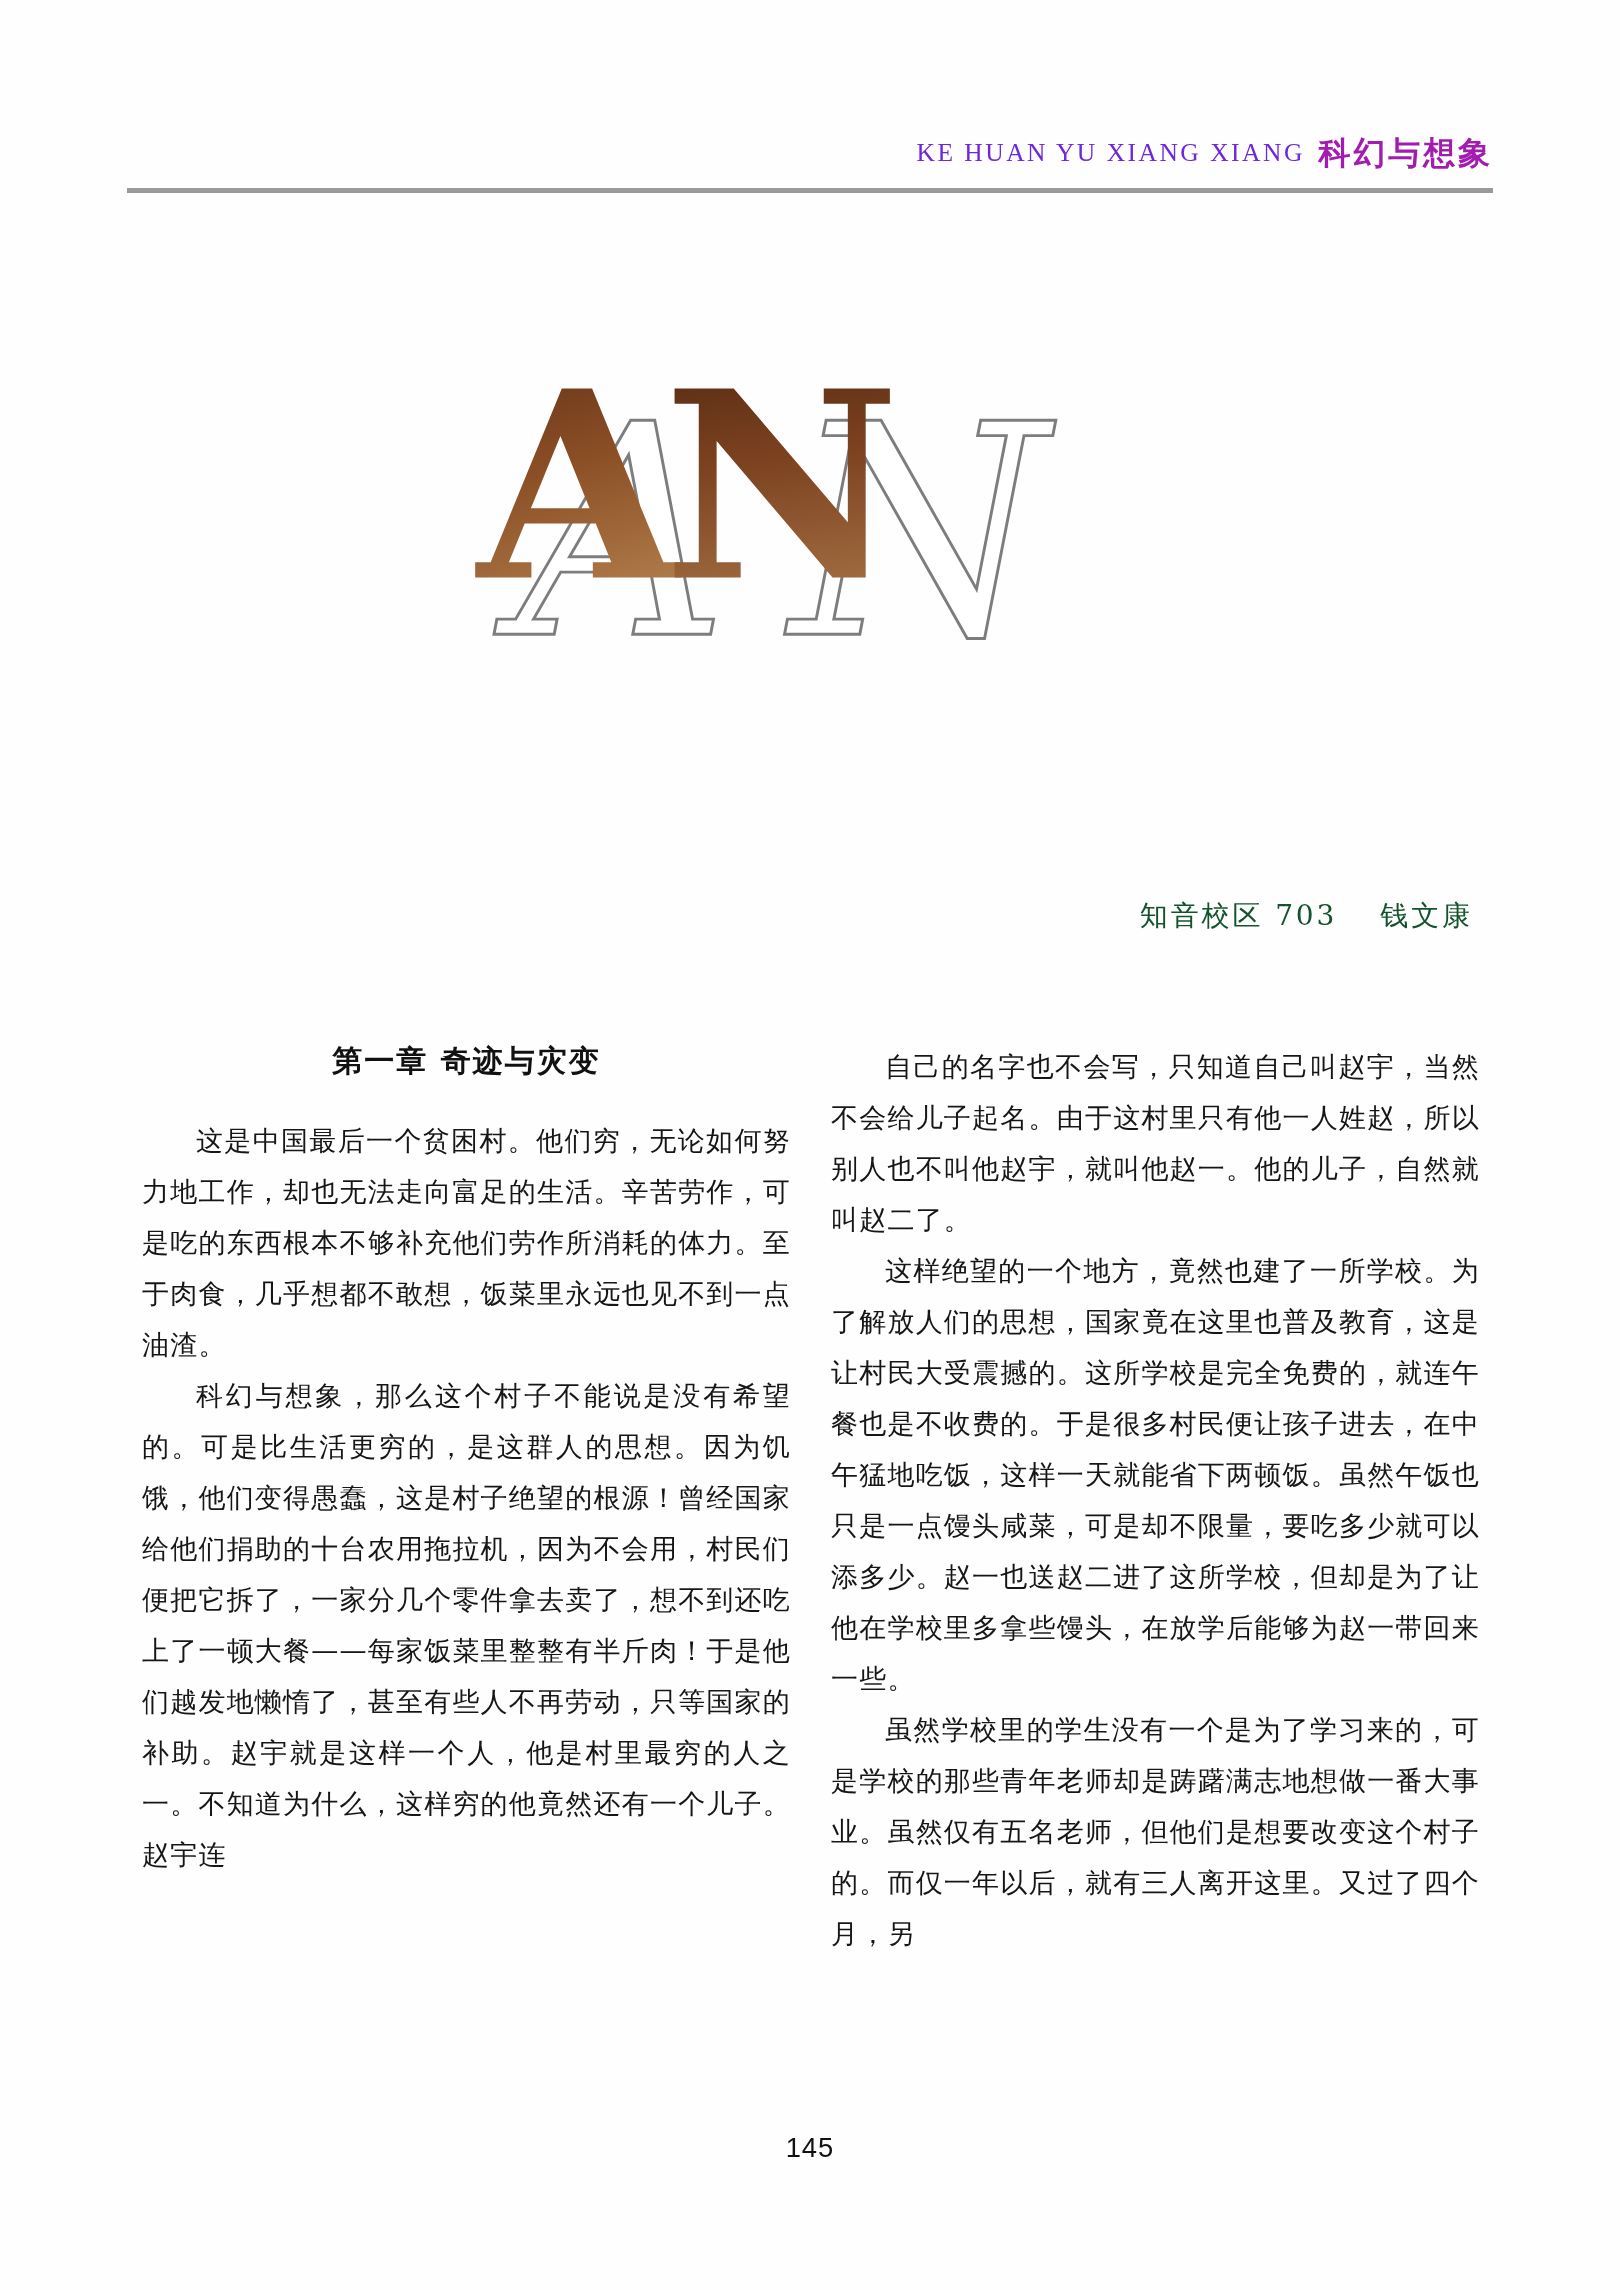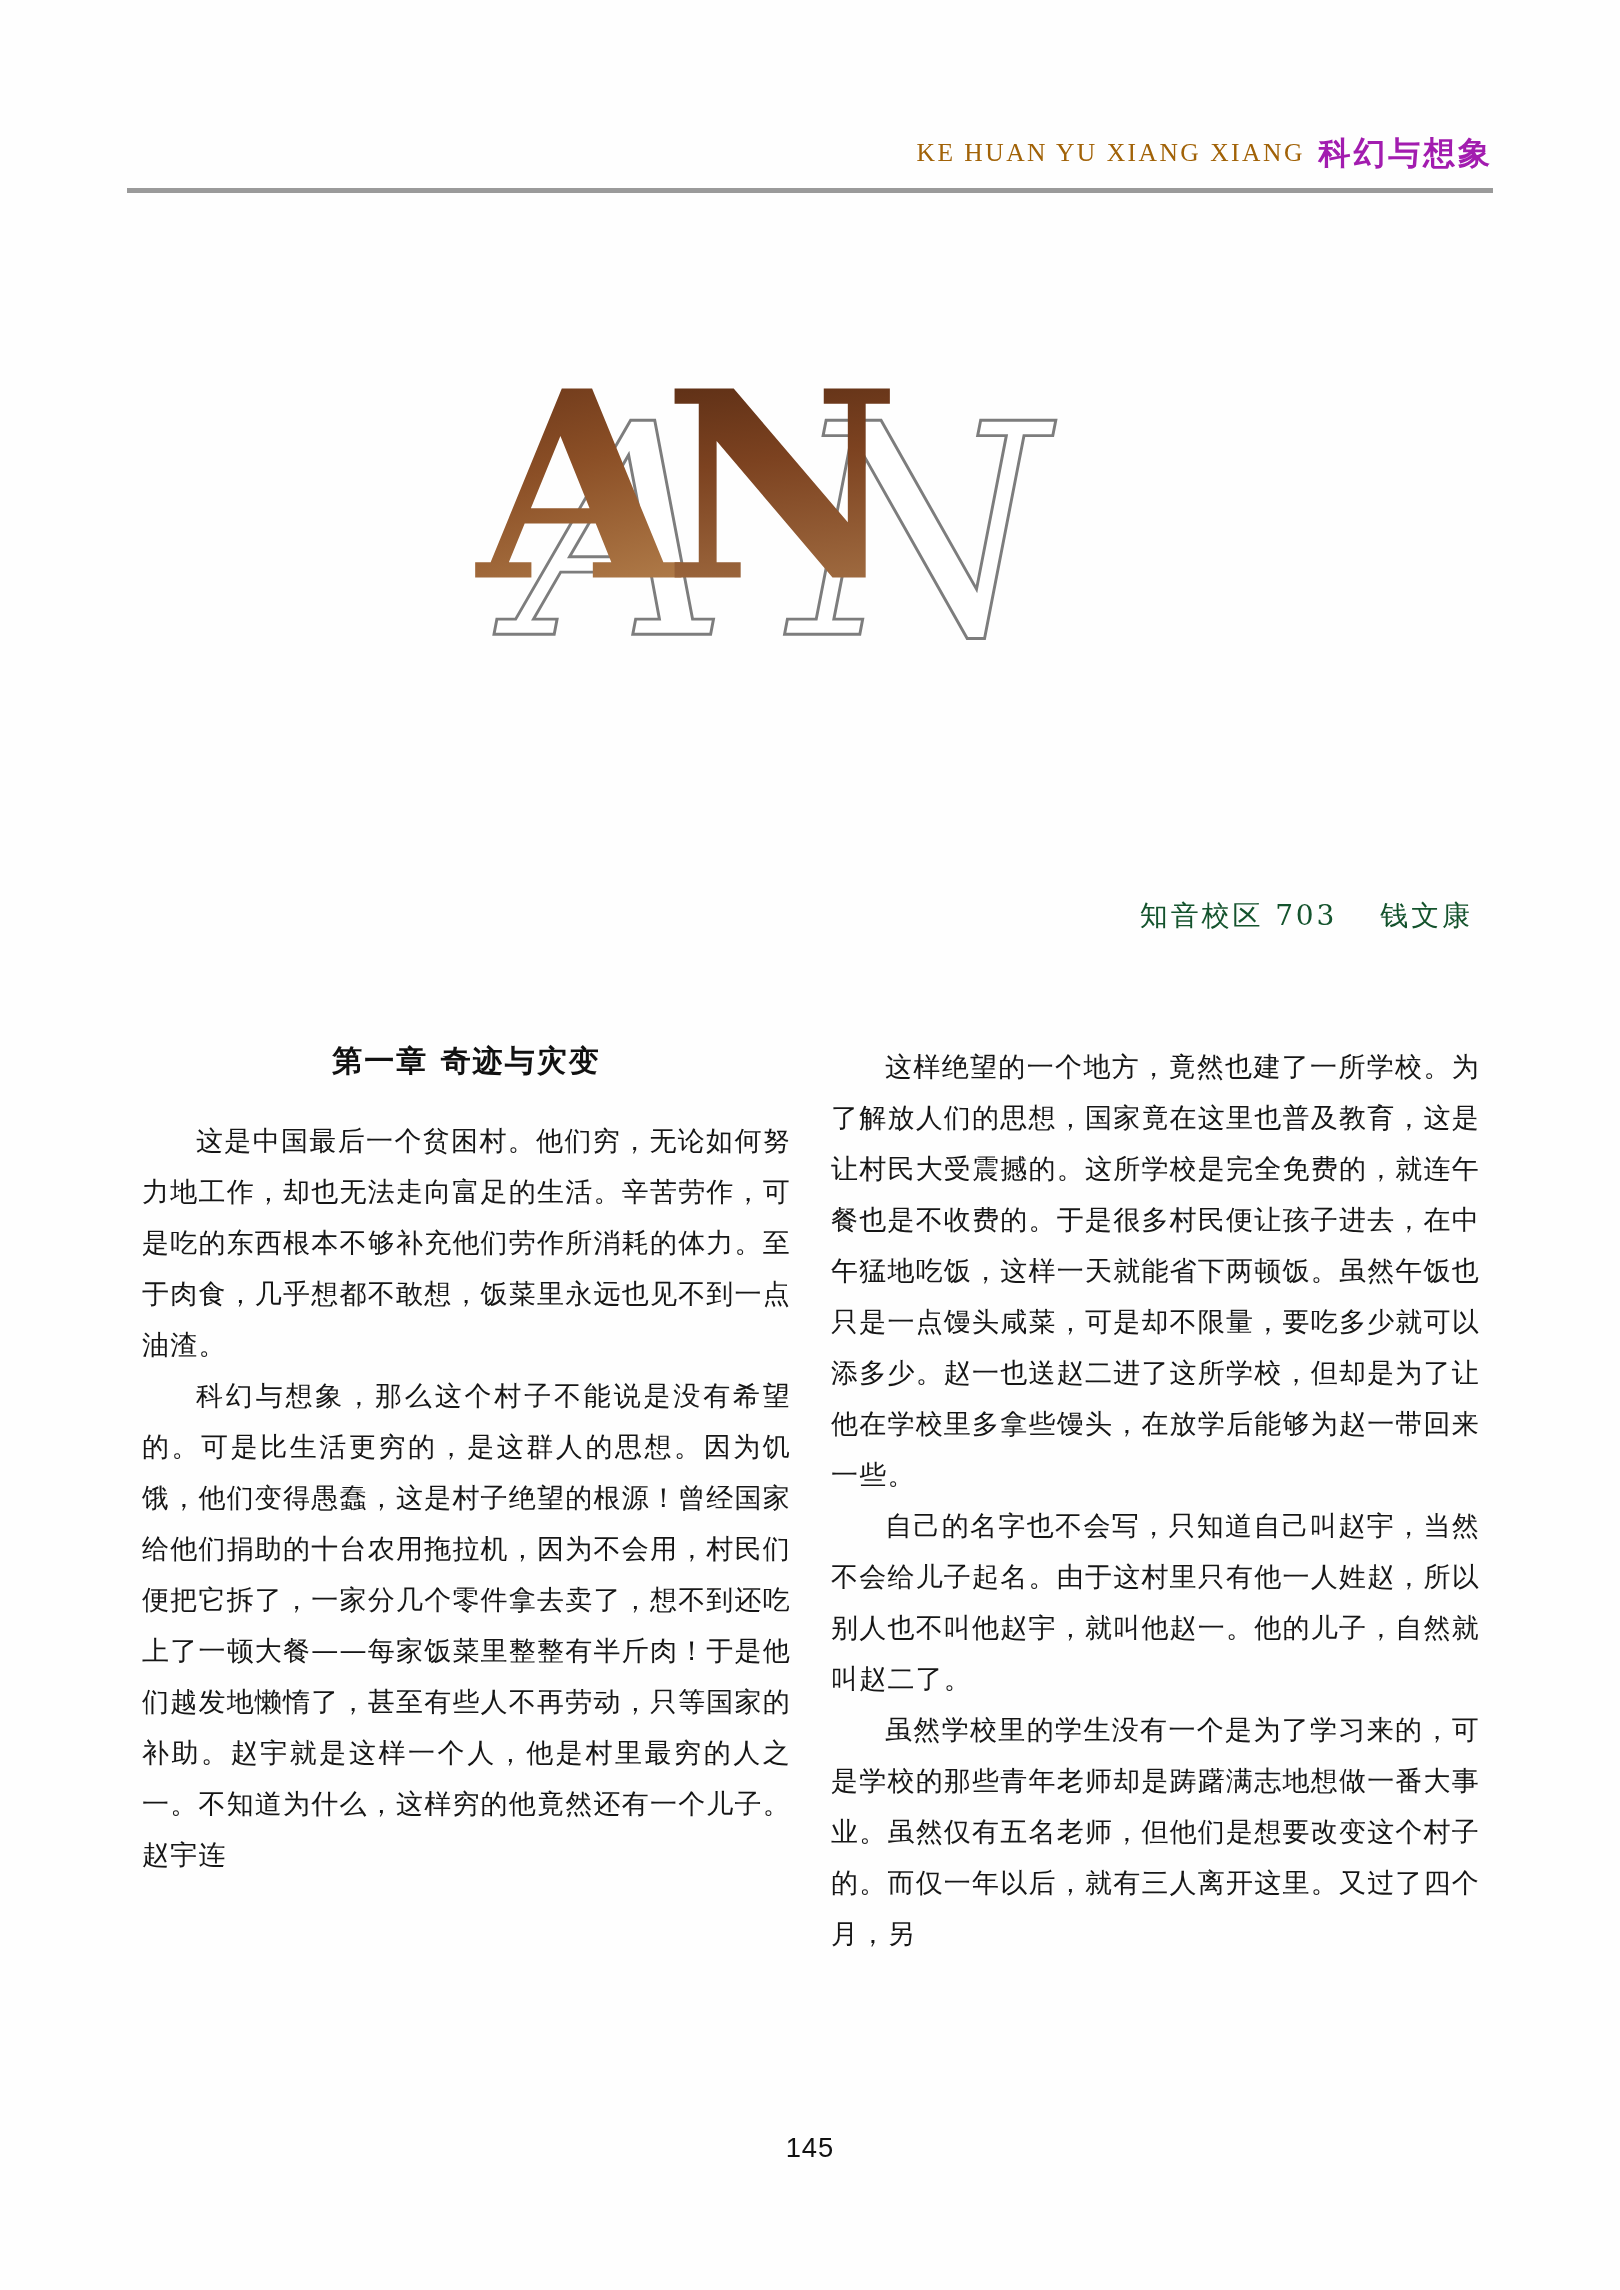--- a/index.html
+++ b/index.html
@@ -34,21 +34,21 @@
     position: absolute;
     right: 0;
     top: 0;
     white-space: nowrap;
     line-height: 1;
   }
   .header-pinyin {
     font-family: "Liberation Serif", serif;
     font-size: 25.5px;
     letter-spacing: 2.5px;
-    color: #a16207;
+    color: #6d28d9;
     vertical-align: middle;
   }
   .header-cn {
     font-family: "DejaVu Serif", serif;
     font-size: 32px;
     letter-spacing: 2.9px;
     color: #a21caf;
     vertical-align: middle;
     margin-left: 13.7px;
     font-weight: 600;
@@ -200,22 +200,22 @@
 
   <div class="body-wrap">
 
     <div class="col">
       <h2 class="chapter-title">第一章 奇迹与灾变</h2>
       <p class="para">这是中国最后一个贫困村。他们穷，无论如何努力地工作，却也无法走向富足的生活。辛苦劳作，可是吃的东西根本不够补充他们劳作所消耗的体力。至于肉食，几乎想都不敢想，饭菜里永远也见不到一点油渣。</p>
       <p class="para">科幻与想象，那么这个村子不能说是没有希望的。可是比生活更穷的，是这群人的思想。因为饥饿，他们变得愚蠢，这是村子绝望的根源！曾经国家给他们捐助的十台农用拖拉机，因为不会用，村民们便把它拆了，一家分几个零件拿去卖了，想不到还吃上了一顿大餐——每家饭菜里整整有半斤肉！于是他们越发地懒惰了，甚至有些人不再劳动，只等国家的补助。赵宇就是这样一个人，他是村里最穷的人之一。不知道为什么，这样穷的他竟然还有一个儿子。赵宇连</p>
     </div>
 
     <div class="col">
+      <p class="para">自己的名字也不会写，只知道自己叫赵宇，当然不会给儿子起名。由于这村里只有他一人姓赵，所以别人也不叫他赵宇，就叫他赵一。他的儿子，自然就叫赵二了。</p>
       <p class="para">这样绝望的一个地方，竟然也建了一所学校。为了解放人们的思想，国家竟在这里也普及教育，这是让村民大受震撼的。这所学校是完全免费的，就连午餐也是不收费的。于是很多村民便让孩子进去，在中午猛地吃饭，这样一天就能省下两顿饭。虽然午饭也只是一点馒头咸菜，可是却不限量，要吃多少就可以添多少。赵一也送赵二进了这所学校，但却是为了让他在学校里多拿些馒头，在放学后能够为赵一带回来一些。</p>
-      <p class="para">自己的名字也不会写，只知道自己叫赵宇，当然不会给儿子起名。由于这村里只有他一人姓赵，所以别人也不叫他赵宇，就叫他赵一。他的儿子，自然就叫赵二了。</p>
       <p class="para">虽然学校里的学生没有一个是为了学习来的，可是学校的那些青年老师却是踌躇满志地想做一番大事业。虽然仅有五名老师，但他们是想要改变这个村子的。而仅一年以后，就有三人离开这里。又过了四个月，另</p>
     </div>
 
   </div>
 
   <div class="folio">145</div>
 
 </div>
 
 

